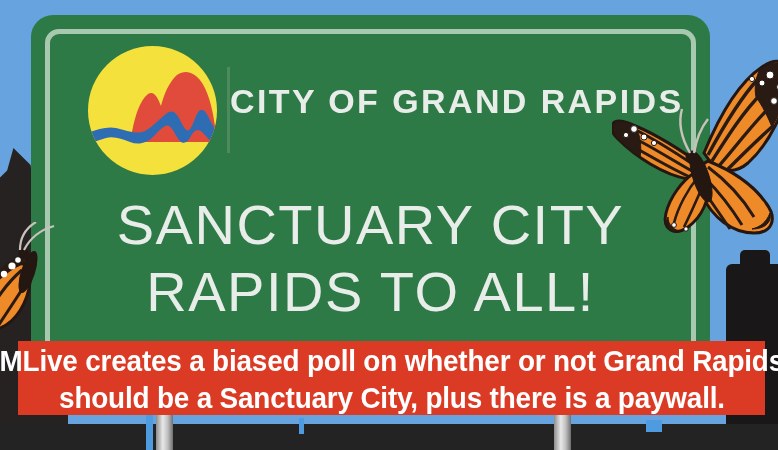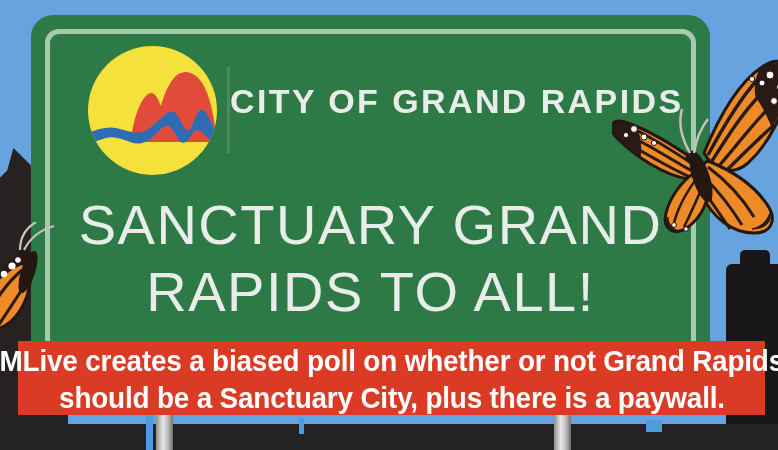--- a/index.html
+++ b/index.html
@@ -201,21 +201,21 @@
                    C100 96, 96 99, 92 95 C88 91, 85 82, 81 80
                    C77 78, 72 84, 66 90 C58 98, 50 99, 42 96
                    C34 93, 26 90, 18 92 C10 94, 2 98, -4 100 Z" fill="#2E6DB4"></path>
         </g>
       </svg>
     </div>
     <div class="logo-divider"></div>
 
     <div class="city-line">CITY OF GRAND RAPIDS</div>
 
-    <div class="big-line big-line-1">SANCTUARY GRAND</div>
+    <div class="big-line big-line-1">SANCTUARY CITY</div>
     <div class="big-line big-line-2">RAPIDS TO ALL!</div>
   </div>
 
   <div class="butterfly bf-main">
     <svg width="175" height="190" viewBox="0 0 175 190" aria-hidden="true">
       <g stroke="#241611" stroke-width="1">
 
         <path d="M92 96 C106 62, 126 26, 150 10 C168 -2, 178 6, 176 26
                  C174 52, 158 86, 136 106 C122 118, 104 116, 92 96 Z" fill="#EE8A28" stroke="#241611" stroke-width="3"></path>
         <path d="M106 72 C118 48, 134 24, 150 12 C164 2, 172 8, 171 24

